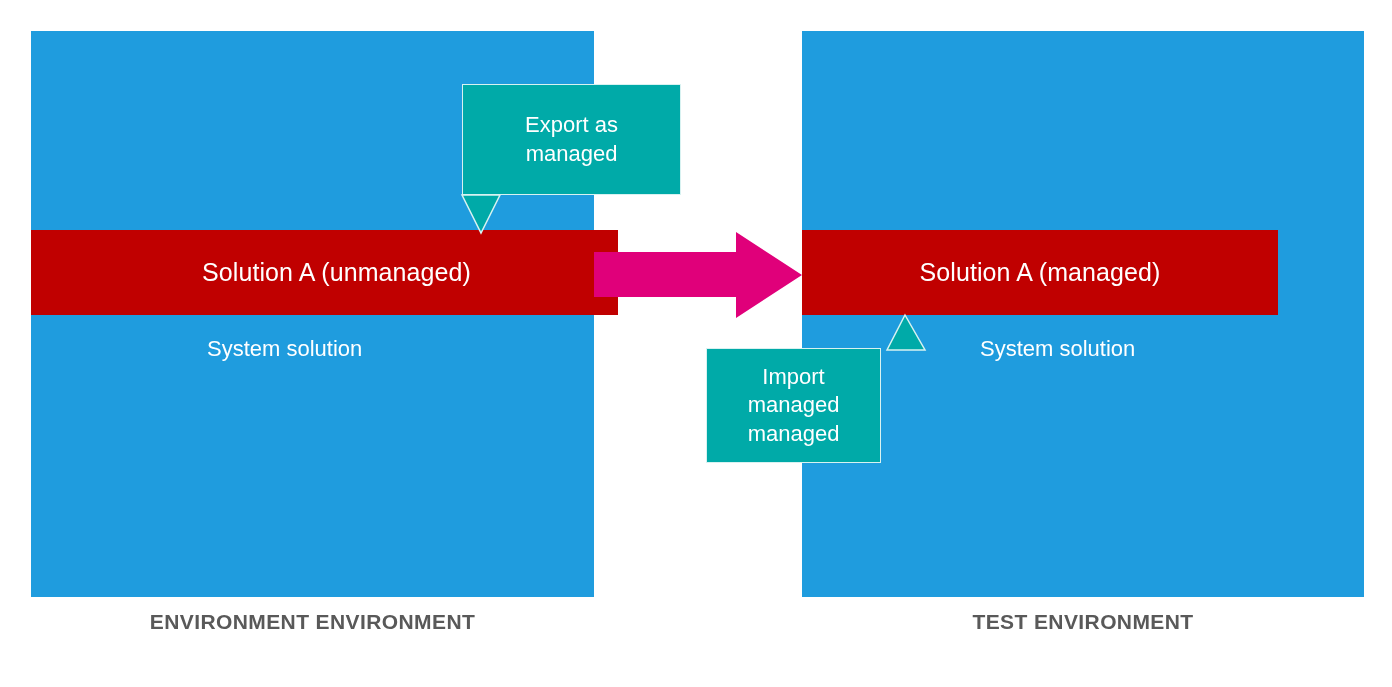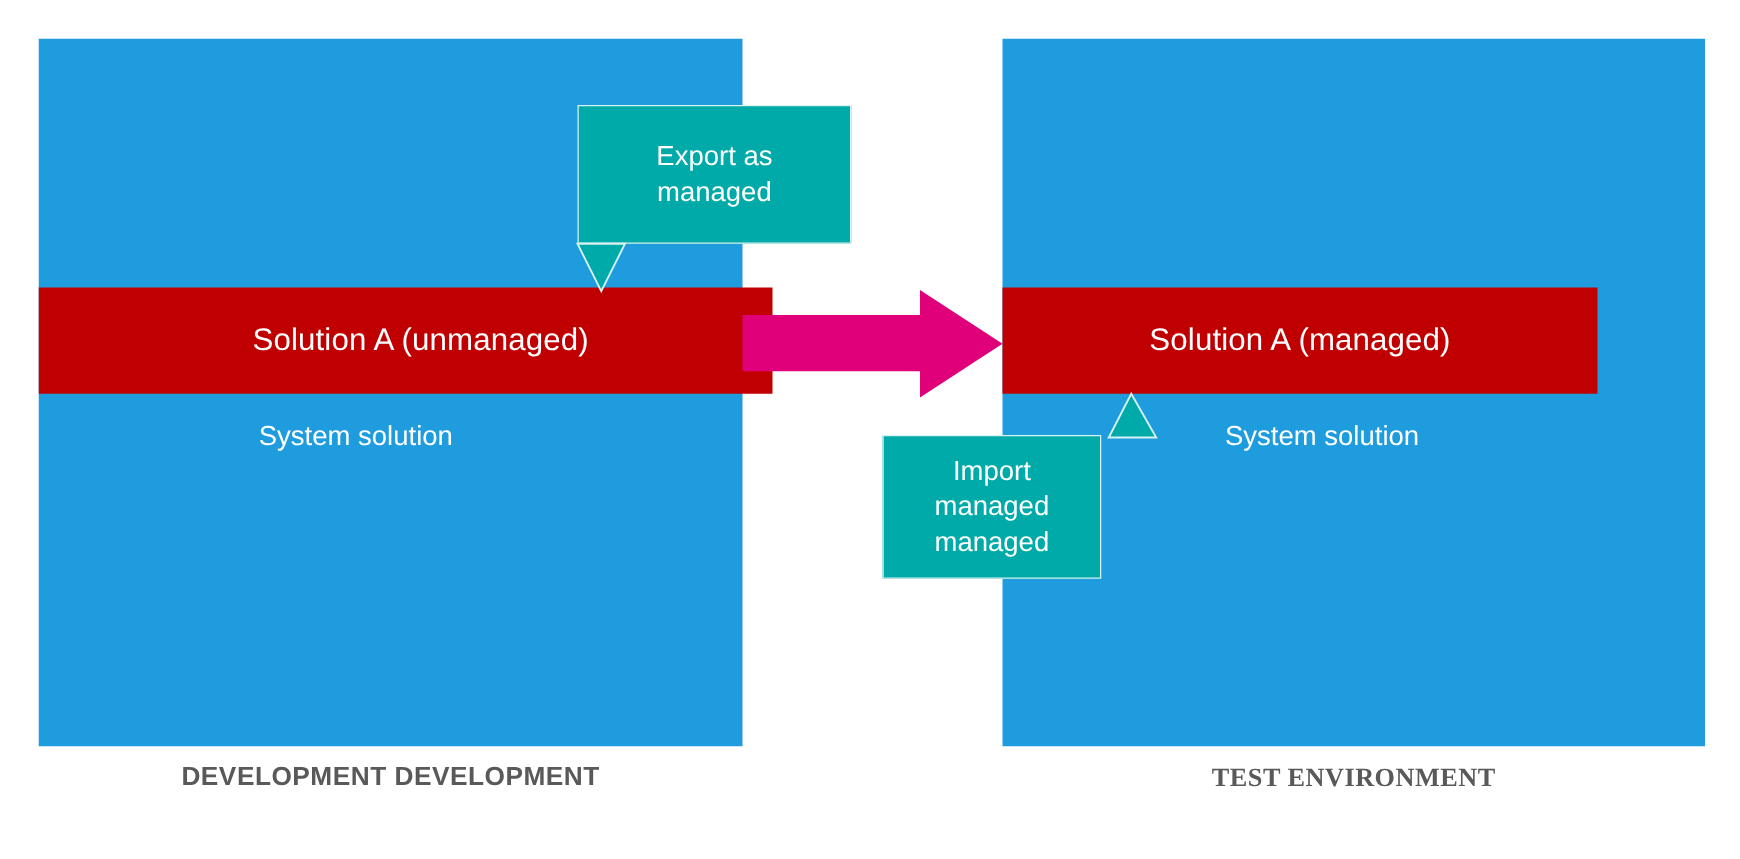--- a/index.html
+++ b/index.html
@@ -94,21 +94,21 @@
   .env-caption {
     position: absolute;
     color: #595959;
     font-size: 21px;
     font-weight: bold;
     letter-spacing: 0.4px;
     white-space: nowrap;
     text-align: center;
   }
   .env-caption.dev  { left: 31px;  top: 610px; width: 563px; }
-  .env-caption.test { left: 802px; top: 610px; width: 562px; font-family: Liberation Serif, serif; }
+  .env-caption.test { left: 802px; top: 610px; width: 562px; }
 </style>
 </head>
 <body>
 
 <div id="canvas">
 
   <div class="env-panel dev"></div>
 
   <div class="solution-band dev">
     <span class="band-label">Solution A (unmanaged)</span>
@@ -142,17 +142,17 @@
     <span>
       <span>Import</span><br>
       <span>managed</span><br>
       <span>managed</span>
     </span>
   </div>
   <svg class="callout-tail import-tail" viewBox="0 0 46 40">
     <polygon points="21,3 41,38 3,38" fill="#00aaa8" stroke="#d8f2f1" stroke-width="1.5"></polygon>
   </svg>
 
-  <div class="env-caption dev">DEVELOPMENT DEVELOPMENT</div>
+  <div class="env-caption dev">ENVIRONMENT ENVIRONMENT</div>
 
   <div class="env-caption test">TEST ENVIRONMENT</div>
 
 </div>
 
 </body></html>

